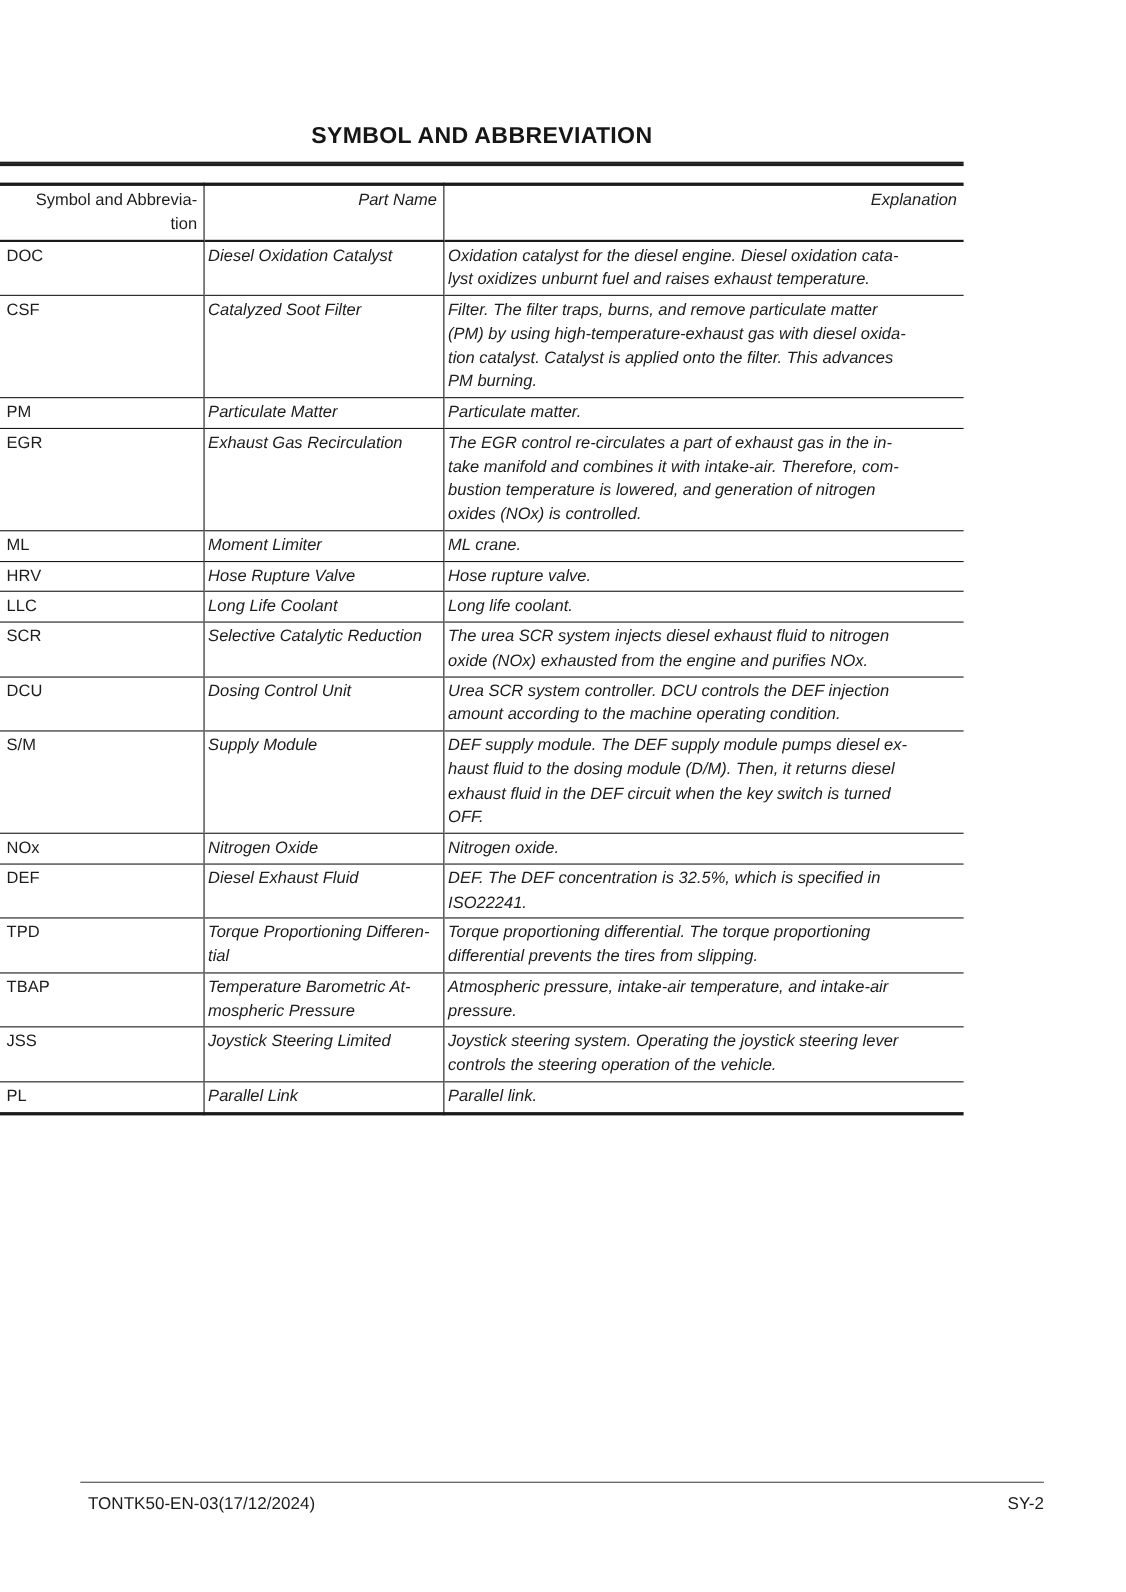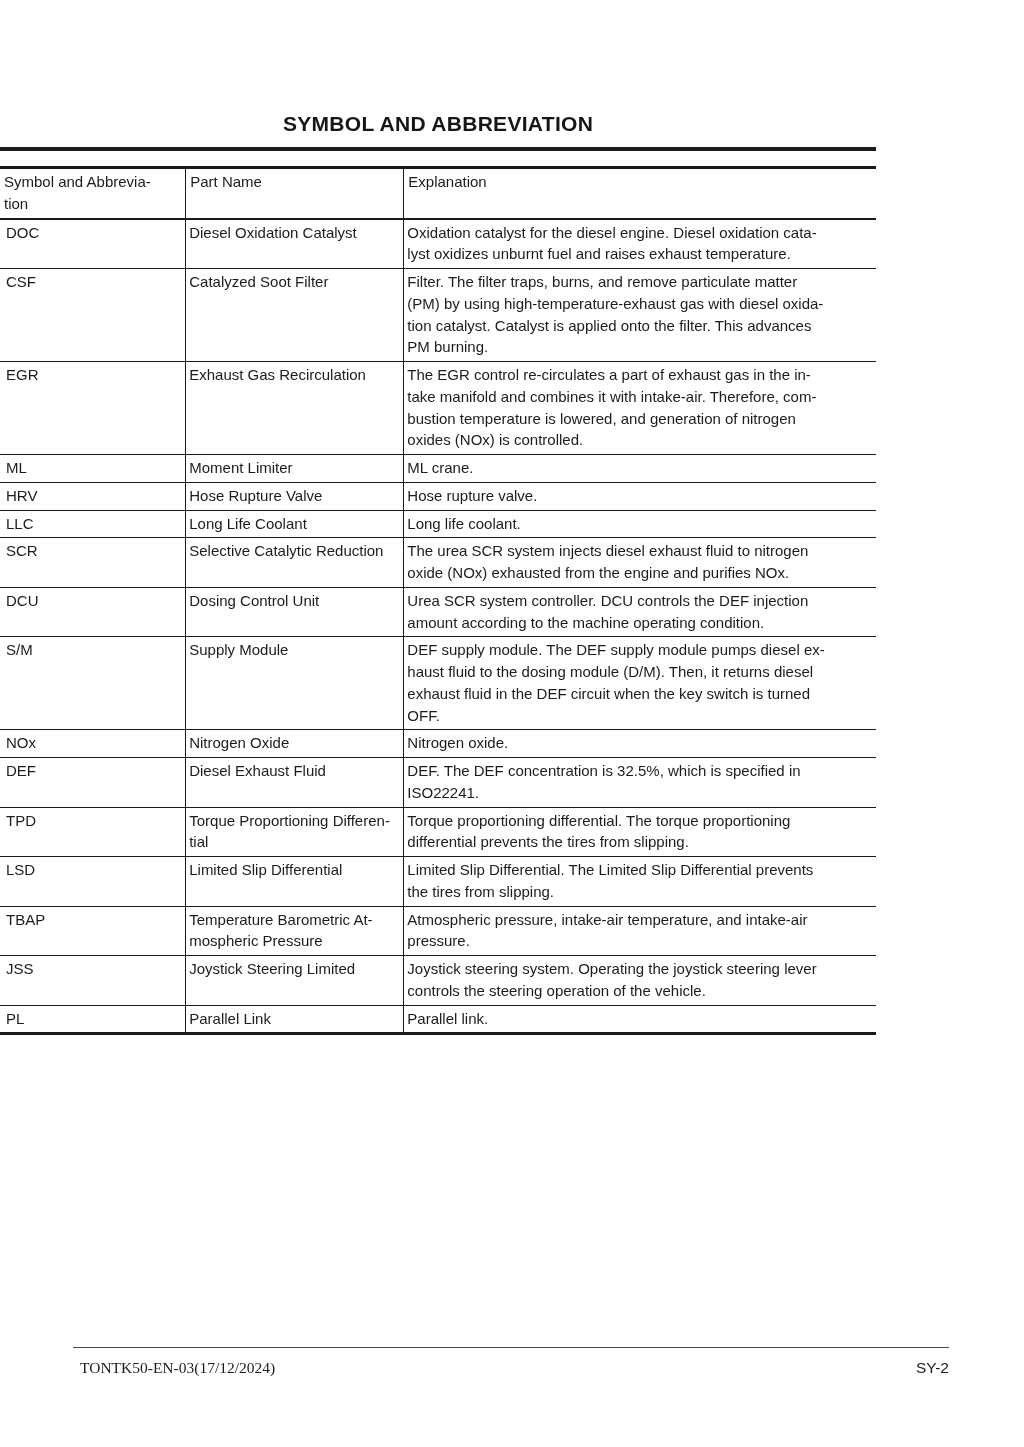--- a/index.html
+++ b/index.html
@@ -37,45 +37,45 @@
     border-bottom: 3px solid #1a1a1a;
   }
   table.abbrev th, table.abbrev td {
     font-size: 15px;
     line-height: 1.45;
     white-space: pre-line;
     vertical-align: top;
   }
   table.abbrev th {
     font-weight: normal;
-    text-align: left;
+    text-align: right;
     padding: 2px 6px 3px 4px;
     border-bottom: 2px solid #1a1a1a;
   }
   table.abbrev td {
     padding: 2px 4px 3px 3px;
     border-bottom: 1.5px solid #1a1a1a;
   }
-  table.abbrev th + th, table.abbrev td + td { border-left: 1.5px solid #1a1a1a; }
+  table.abbrev th + th, table.abbrev td + td { border-left: 1.5px solid #1a1a1a; font-style: italic; }
   table.abbrev td:first-child { padding-left: 6px; }
 
   .footer {
     position: absolute;
     left: 73px;
     width: 876px;
     top: 1347px;
     border-top: 1px solid #4a4a4a;
   }
   .footer-row {
     position: relative;
     margin-top: 11px;
     font-size: 15.5px;
     color: #1c1c1c;
   }
-  .doc-code { padding-left: 7px; font-family: Liberation Serif, serif; }
+  .doc-code { padding-left: 7px; }
   .page-num {
     position: absolute;
     left: 0; right: 0; top: 0;
     text-align: right;
   }
 </style>
 </head>
 <body>
 
 <div class="page">
@@ -109,20 +109,25 @@
 
   <tr>
     <td>CSF</td>
     <td>Catalyzed Soot Filter</td>
     <td>Filter. The filter traps, burns, and remove particulate matter
 (PM) by using high-temperature-exhaust gas with diesel oxida-
 tion catalyst. Catalyst is applied onto the filter. This advances
 PM burning.</td>
   </tr>
 
+  <tr>
+    <td>PM</td>
+    <td>Particulate Matter</td>
+    <td>Particulate matter.</td>
+  </tr>
 
   <tr>
     <td>EGR</td>
     <td>Exhaust Gas Recirculation</td>
     <td>The EGR control re-circulates a part of exhaust gas in the in-
 take manifold and combines it with intake-air. Therefore, com-
 bustion temperature is lowered, and generation of nitrogen
 oxides (NOx) is controlled.</td>
   </tr>
 
@@ -182,26 +187,20 @@
   </tr>
 
   <tr>
     <td>TPD</td>
     <td>Torque Proportioning Differen-
 tial</td>
     <td>Torque proportioning differential. The torque proportioning
 differential prevents the tires from slipping.</td>
   </tr>
 
-  <tr>
-    <td>LSD</td>
-    <td>Limited Slip Differential</td>
-    <td>Limited Slip Differential. The Limited Slip Differential prevents
-the tires from slipping.</td>
-  </tr>
 
   <tr>
     <td>TBAP</td>
     <td>Temperature Barometric At-
 mospheric Pressure</td>
     <td>Atmospheric pressure, intake-air temperature, and intake-air
 pressure.</td>
   </tr>
 
   <tr>

